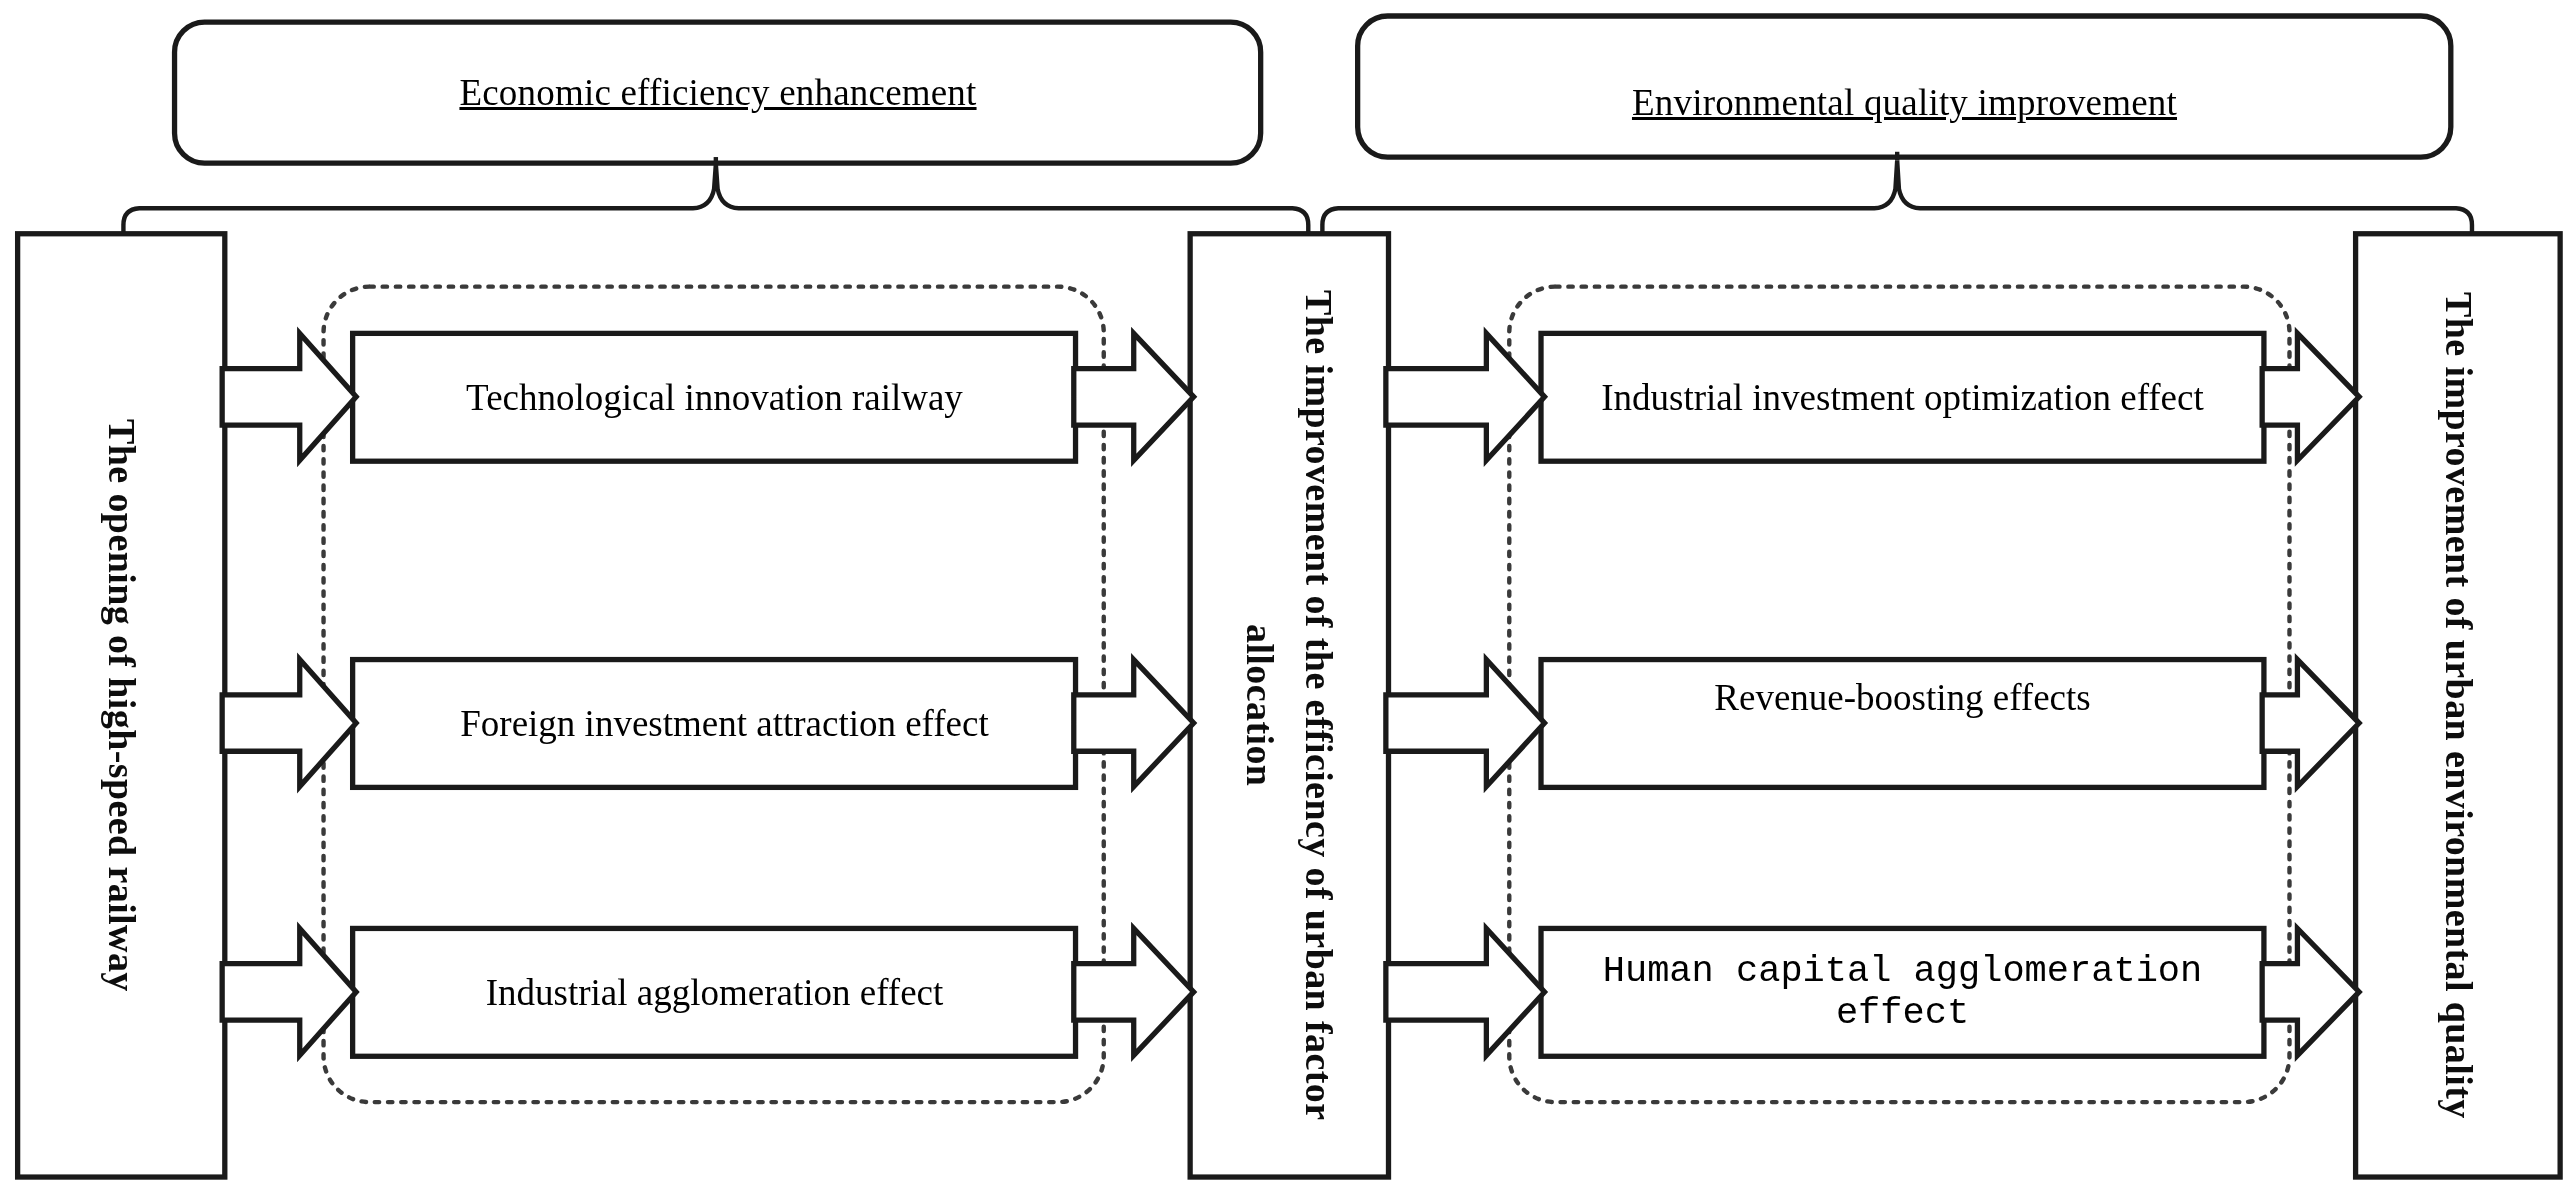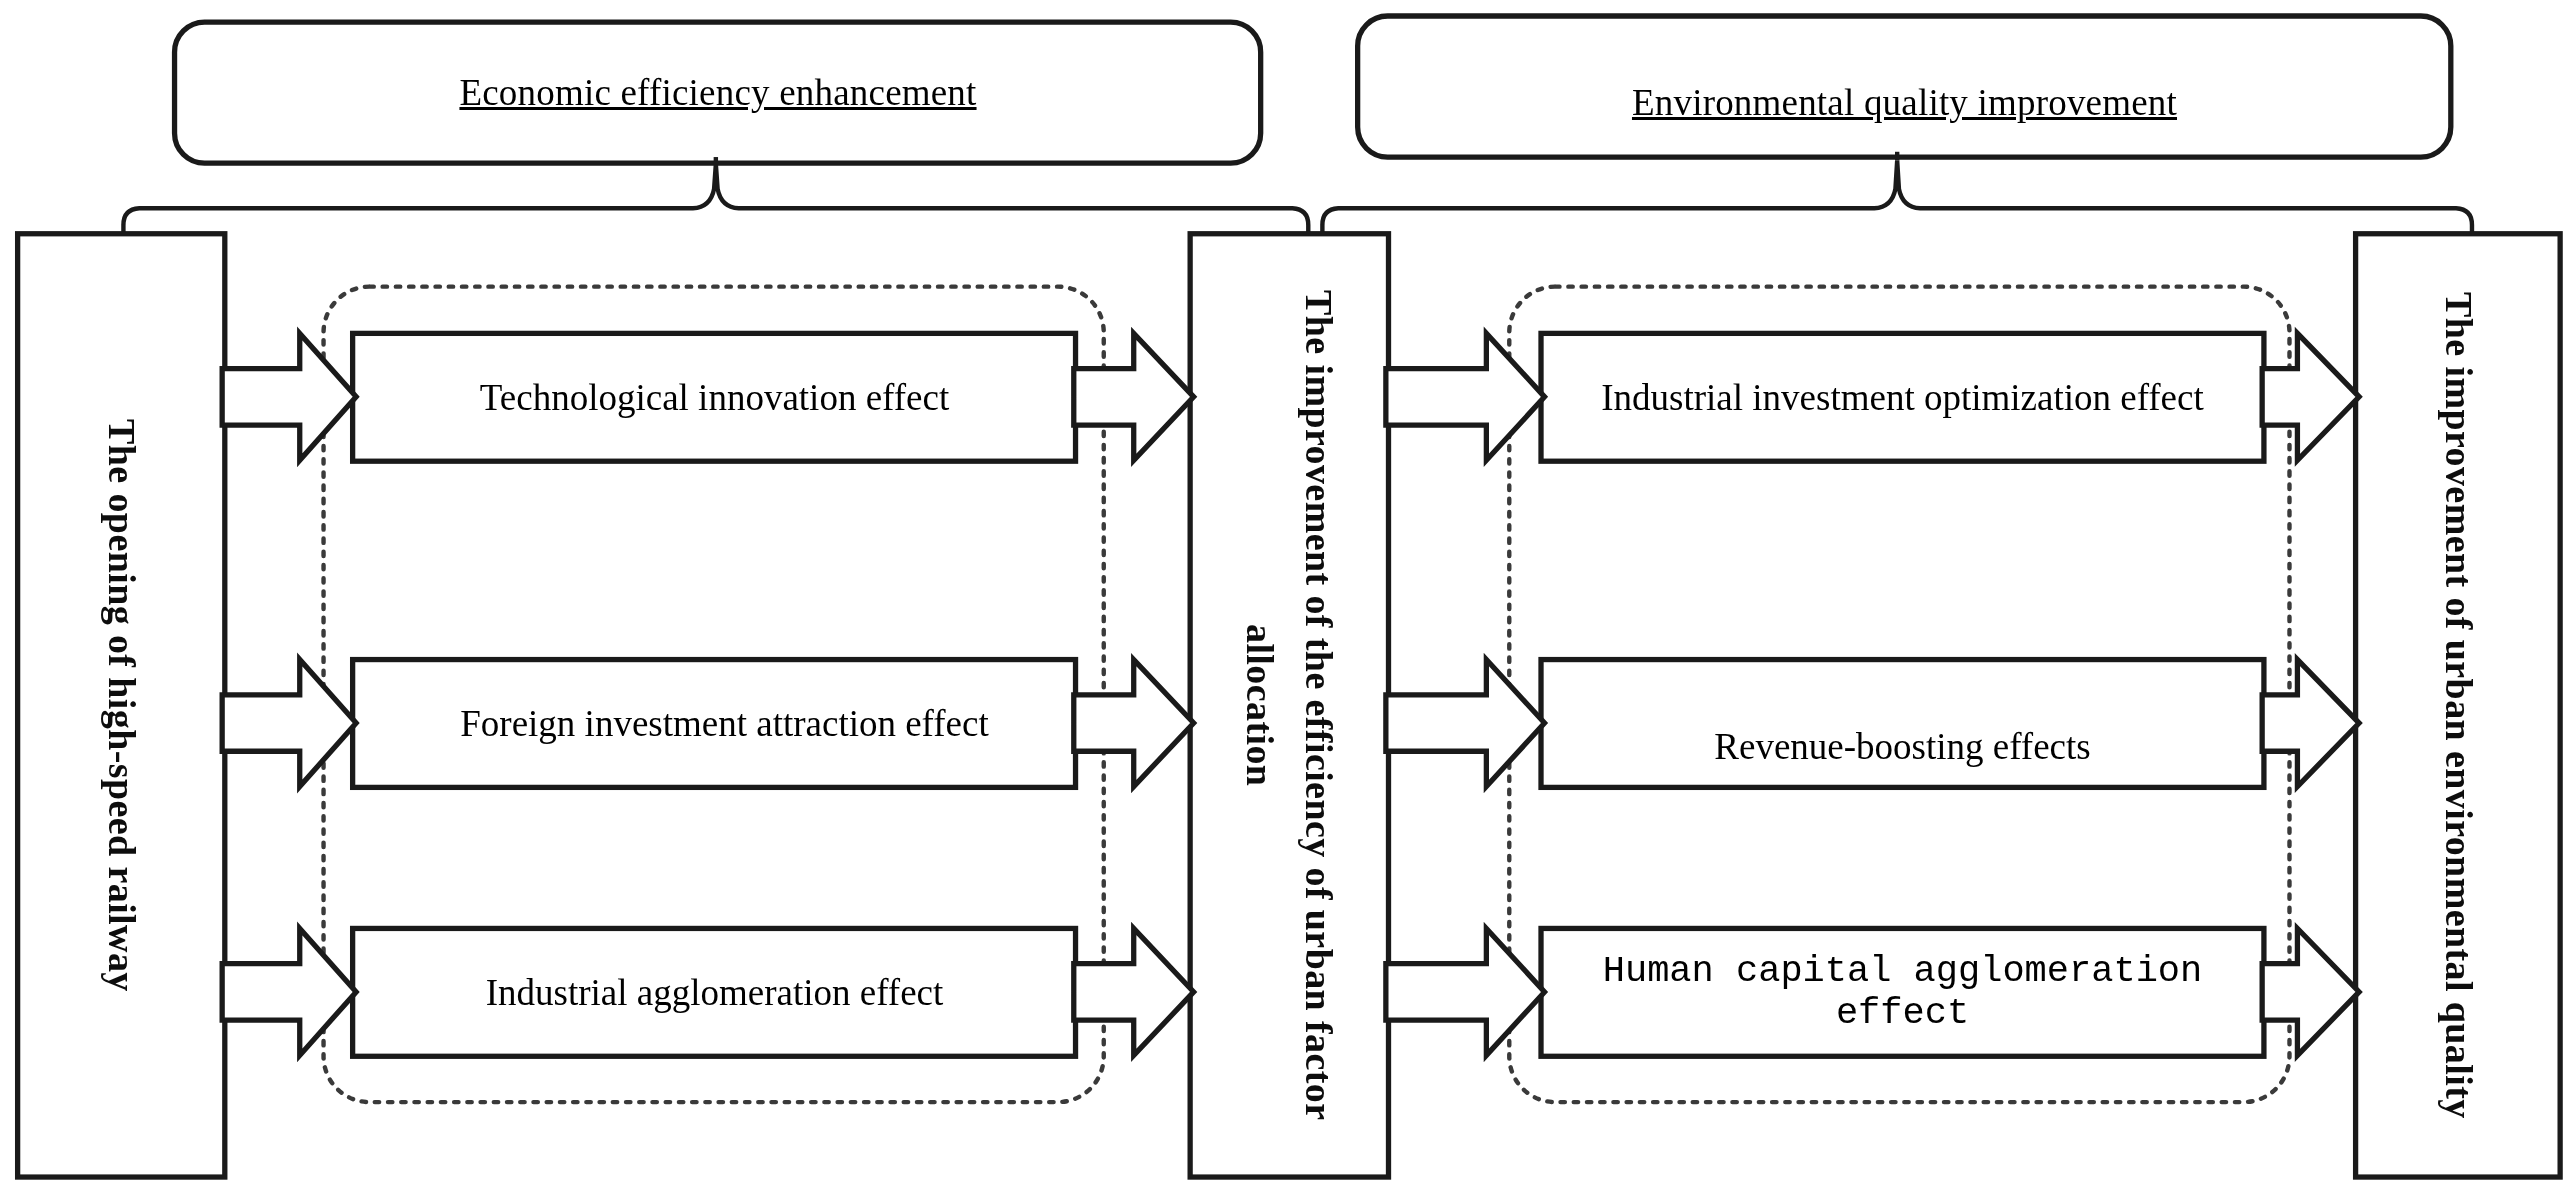--- a/index.html
+++ b/index.html
@@ -187,33 +187,33 @@
 
   <div class="vlab-wrap" style="left:1190px; top:234px; width:198px; height:943px;">
     <div class="vlab-inner" style="max-height:882px;">The improvement of the efficiency of urban factor allocation</div>
   </div>
 
   <div class="vlab-wrap" style="left:2356px; top:234px; width:205px; height:943px;">
     <div class="vlab-inner" style="max-height:882px;">The improvement of urban environmental quality</div>
   </div>
 
   <div class="centerbox" style="left:353px; top:333px; width:723px; height:128px;">
-    <span class="inner-label">Technological innovation effect</span>
+    <span class="inner-label">Technological innovation railway</span>
   </div>
   <div class="centerbox" style="left:363px; top:659px; width:723px; height:128px;">
     <span class="inner-label">Foreign investment attraction effect</span>
   </div>
   <div class="centerbox" style="left:353px; top:928px; width:723px; height:128px;">
     <span class="inner-label">Industrial agglomeration effect</span>
   </div>
 
   <div class="centerbox" style="left:1541px; top:333px; width:723px; height:128px;">
     <span class="inner-label">Industrial investment optimization effect</span>
   </div>
-  <div class="centerbox" style="left:1541px; top:682px; width:723px; height:128px;">
+  <div class="centerbox" style="left:1541px; top:633px; width:723px; height:128px;">
     <span class="inner-label">Revenue-boosting effects</span>
   </div>
   <div class="centerbox" style="left:1541px; top:928px; width:723px; height:128px;font-family:Liberation Mono, monospace;">
     <span class="inner-label">Human capital agglomeration effect</span>
   </div>
 
 </div>
 
 
 </body></html>

